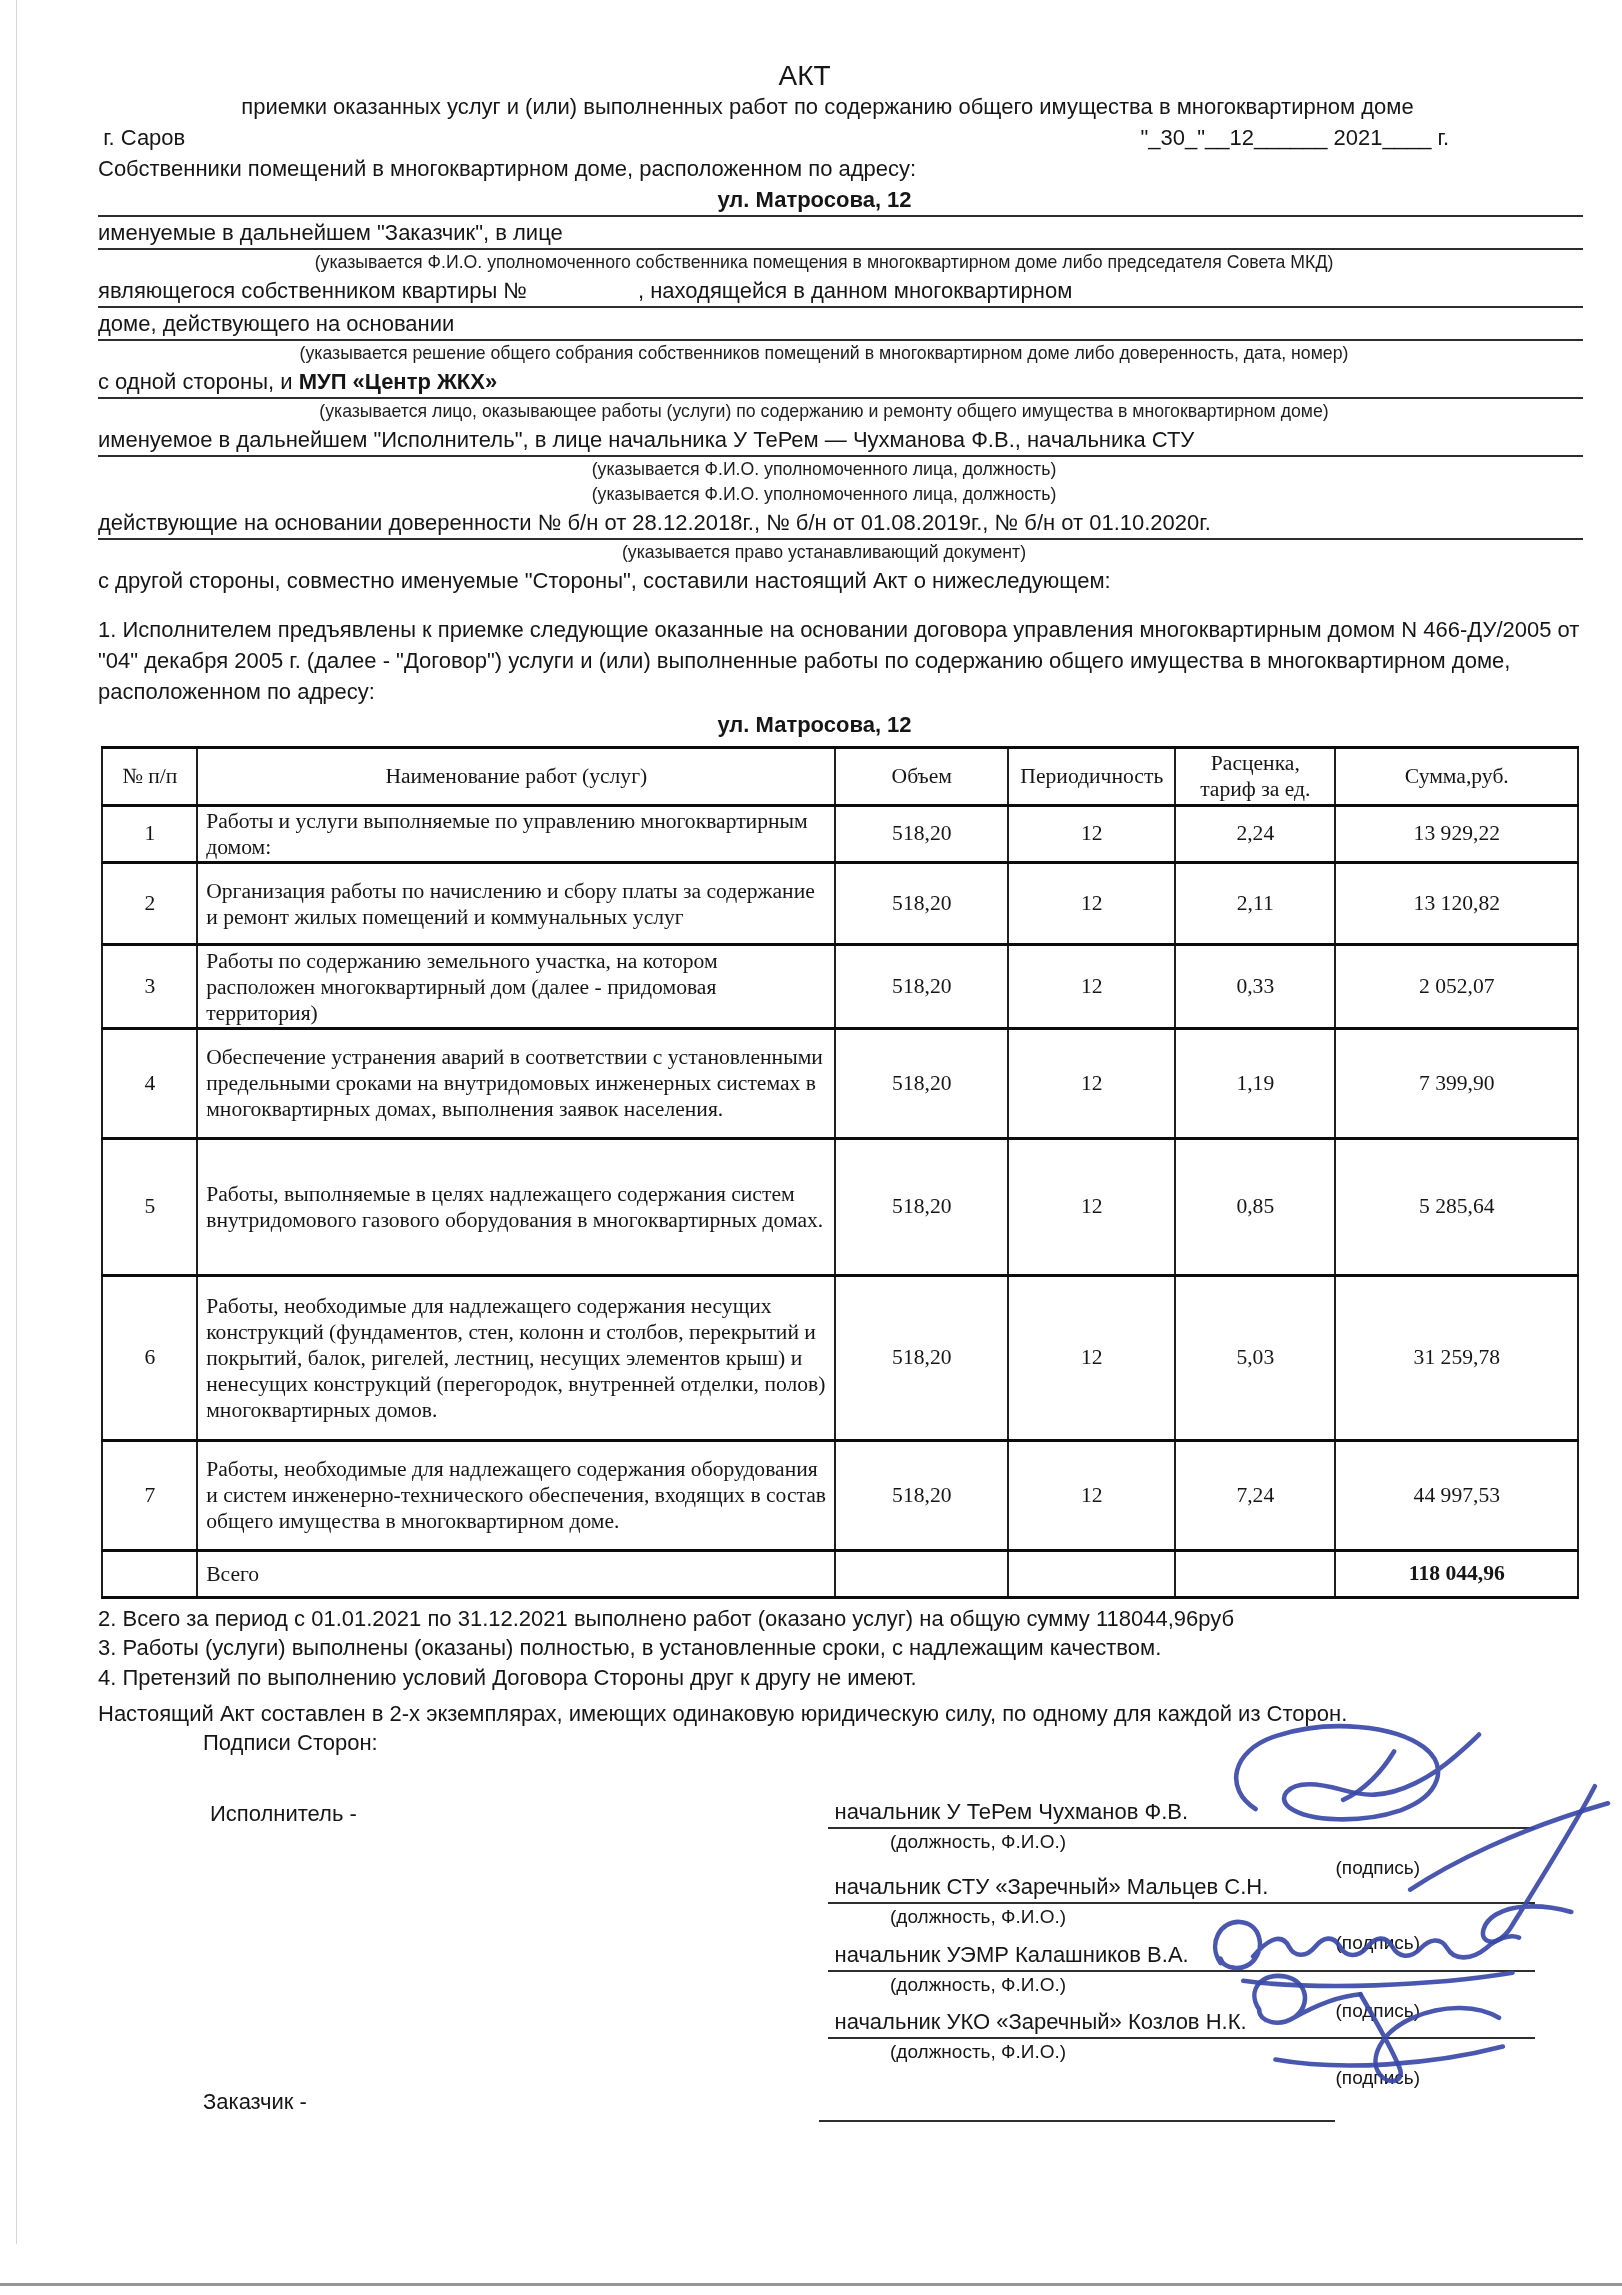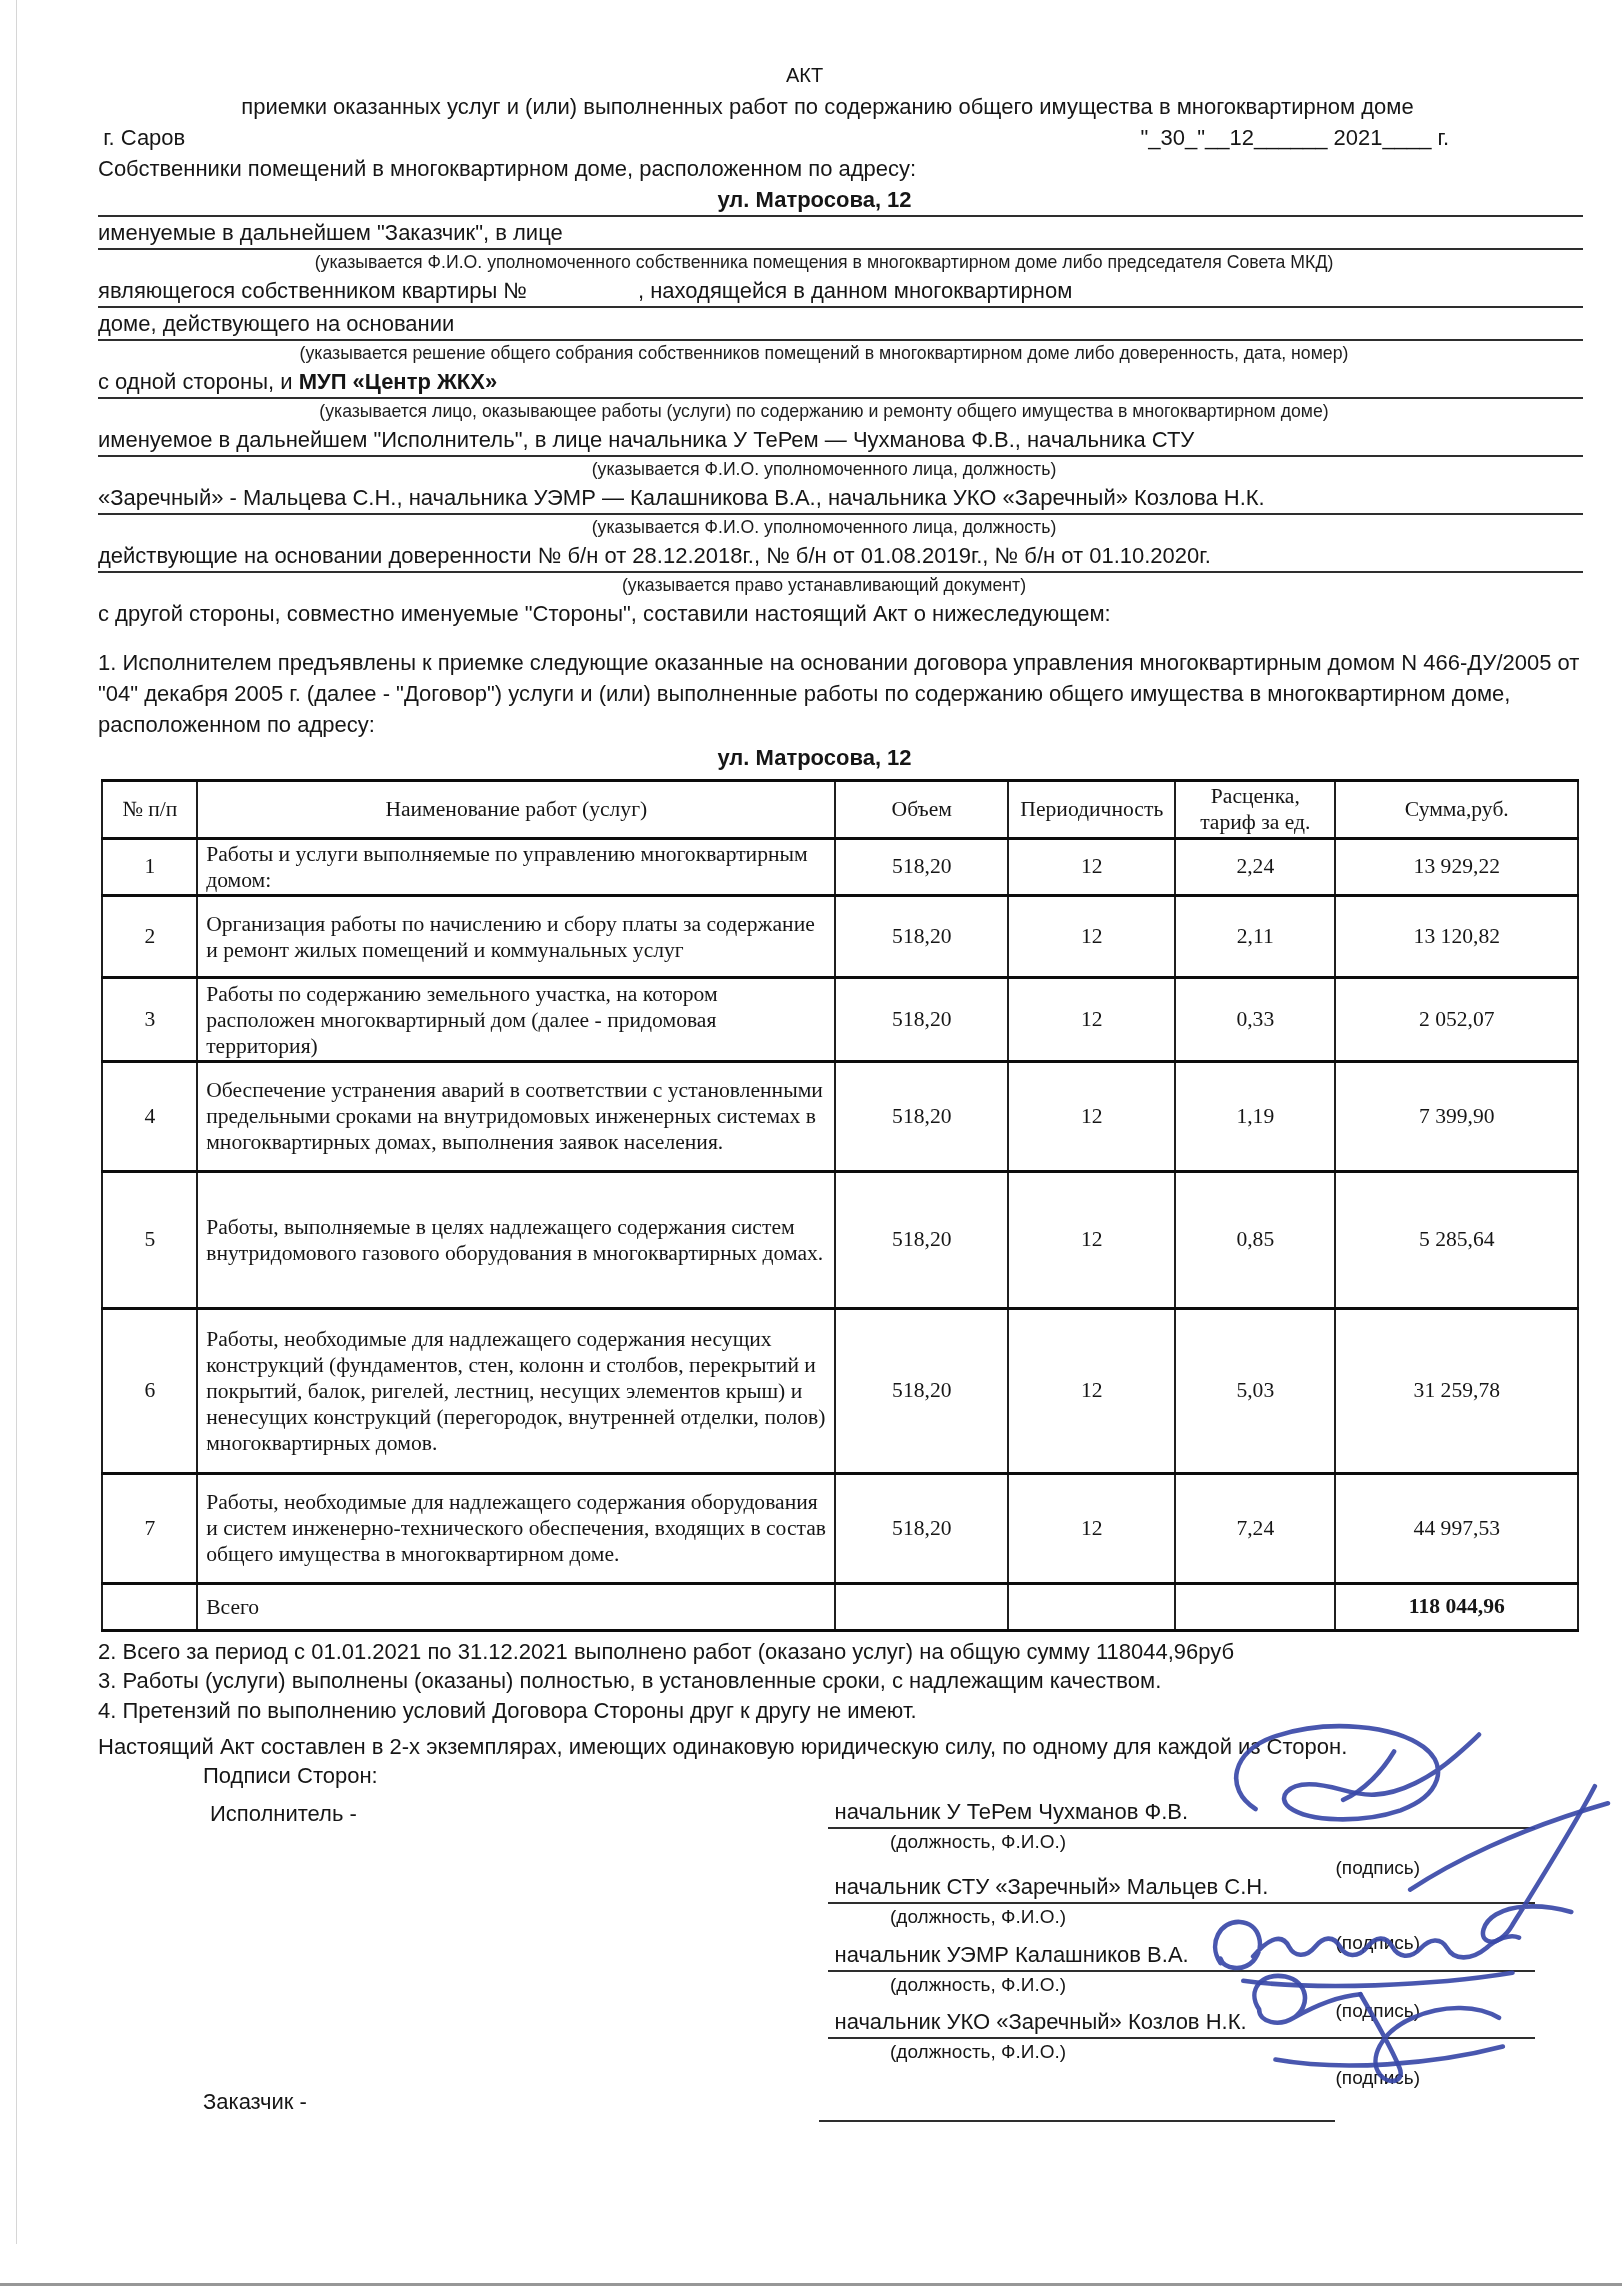--- a/index.html
+++ b/index.html
@@ -6,21 +6,21 @@
   .page {
     position:relative; width:1623px; height:2295px; background:#ffffff;
     font-family:"Liberation Sans","DejaVu Sans",sans-serif; color:#161616;
     overflow:hidden; margin:0 auto;
   }
   .scan-left-edge { position:absolute; left:15.7px; top:0; width:1.3px; height:2244px; background:#d6d6d6; }
   .scan-bottom-edge { position:absolute; left:0; top:2283px; width:1623px; height:2.6px; background:#979797; }
 
   .content { position:absolute; left:98px; top:0; width:1485px; padding-top:60px; }
 
-  .title   { text-align:center; padding-right:72px; font-size:20px; line-height:31px; }
+  .title   { text-align:center; padding-right:72px; font-size:28px; line-height:31px; }
   .subtitle{ text-align:center; padding-right:26px; font-size:22px; line-height:31px; }
   .city-date { display:flex; justify-content:space-between; font-size:22px; line-height:31px; padding-right:134px; }
   .city-date .city { padding-left:5.2px; }
 
   .line  { font-size:22px; line-height:31px; height:31px; white-space:nowrap; }
   .uline { border-bottom:2px solid #2e2e2e; }
   .note  { font-size:17.7px; line-height:25px; height:25px; text-align:center; color:#1d1d1d; padding-right:33px; }
   .bold  { font-weight:bold; }
   .center{ text-align:center; }
   .addr  { padding-right:52px; }
@@ -85,21 +85,20 @@
     <div class="line uline"><span>являющегося собственником квартиры №</span><span class="gap-apt"></span><span>, находящейся в данном многоквартирном</span></div>
     <div class="line uline">доме, действующего на основании</div>
     <div class="note">(указывается решение общего собрания собственников помещений в многоквартирном доме либо доверенность, дата, номер)</div>
 
     <div class="line uline"><span>с одной стороны, и  </span><span class="bold">МУП «Центр ЖКХ»</span></div>
     <div class="note">(указывается лицо, оказывающее работы (услуги) по содержанию и ремонту общего имущества в многоквартирном доме)</div>
 
     <div class="line uline">именуемое в дальнейшем "Исполнитель", в лице начальника У ТеРем — Чухманова Ф.В., начальника СТУ</div>
     <div class="note">(указывается Ф.И.О. уполномоченного лица, должность)</div>
 
-    <div class="line uline">«Заречный» - Мальцева С.Н., начальника УЭМР — Калашникова В.А., начальника УКО «Заречный» Козлова Н.К.</div>
     <div class="note">(указывается Ф.И.О. уполномоченного лица, должность)</div>
 
     <div class="line uline">действующие на основании доверенности № б/н от 28.12.2018г., № б/н от 01.08.2019г., № б/н от 01.10.2020г.</div>
     <div class="note">(указывается право устанавливающий документ)</div>
 
     <div class="line">с другой стороны, совместно именуемые "Стороны", составили настоящий Акт о нижеследующем:</div>
 
     <p class="para1">1. Исполнителем предъявлены к приемке следующие оказанные на основании договора управления многоквартирным домом N 466-ДУ/2005 от "04" декабря 2005 г. (далее - "Договор") услуги и (или) выполненные работы по содержанию общего имущества в многоквартирном доме, расположенном по адресу:</p>
     <div class="addr2 bold center">ул. Матросова, 12</div>
 

